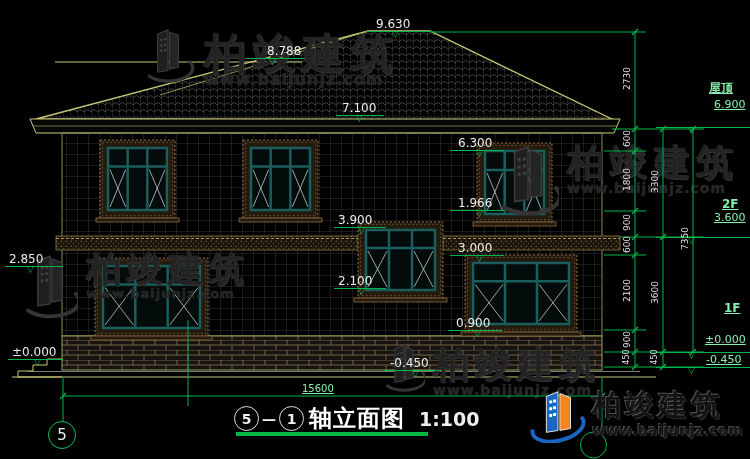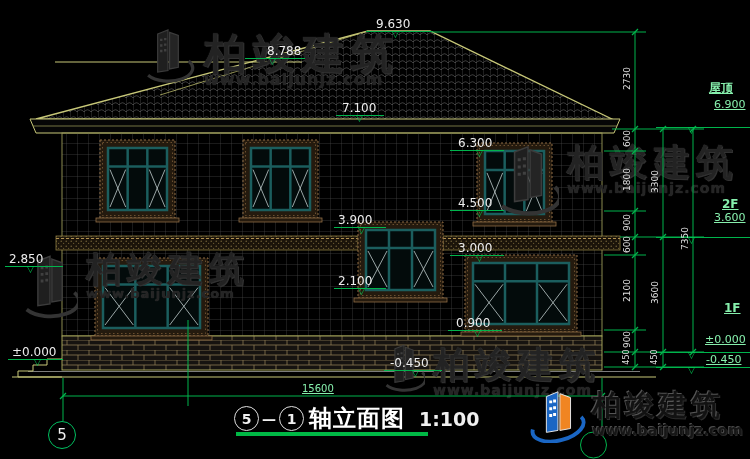--- a/index.html
+++ b/index.html
@@ -253,21 +253,21 @@
     </div>
   <div class="em" style="left:336px;top:115px;width:48px">
     <span class="em-v" style="left:6px">7.100</span>
       <span class="em-t" style="left:20px">▽</span>
     </div>
   <div class="em" style="left:450px;top:150px;width:54px">
     <span class="em-v" style="left:8px">6.300</span>
       <span class="em-t" style="left:26px">▽</span>
     </div>
   <div class="em" style="left:450px;top:210px;width:54px">
-    <span class="em-v" style="left:8px">4.500</span>
+    <span class="em-v" style="left:8px">1.966</span>
       <span class="em-t" style="left:26px">▽</span>
     </div>
   <div class="em" style="left:334px;top:227px;width:52px">
     <span class="em-v" style="left:4px">3.900</span>
       <span class="em-t" style="left:24px">▽</span>
     </div>
   <div class="em" style="left:450px;top:255px;width:54px">
     <span class="em-v" style="left:8px">3.000</span>
       <span class="em-t" style="left:26px">▽</span>
     </div>

